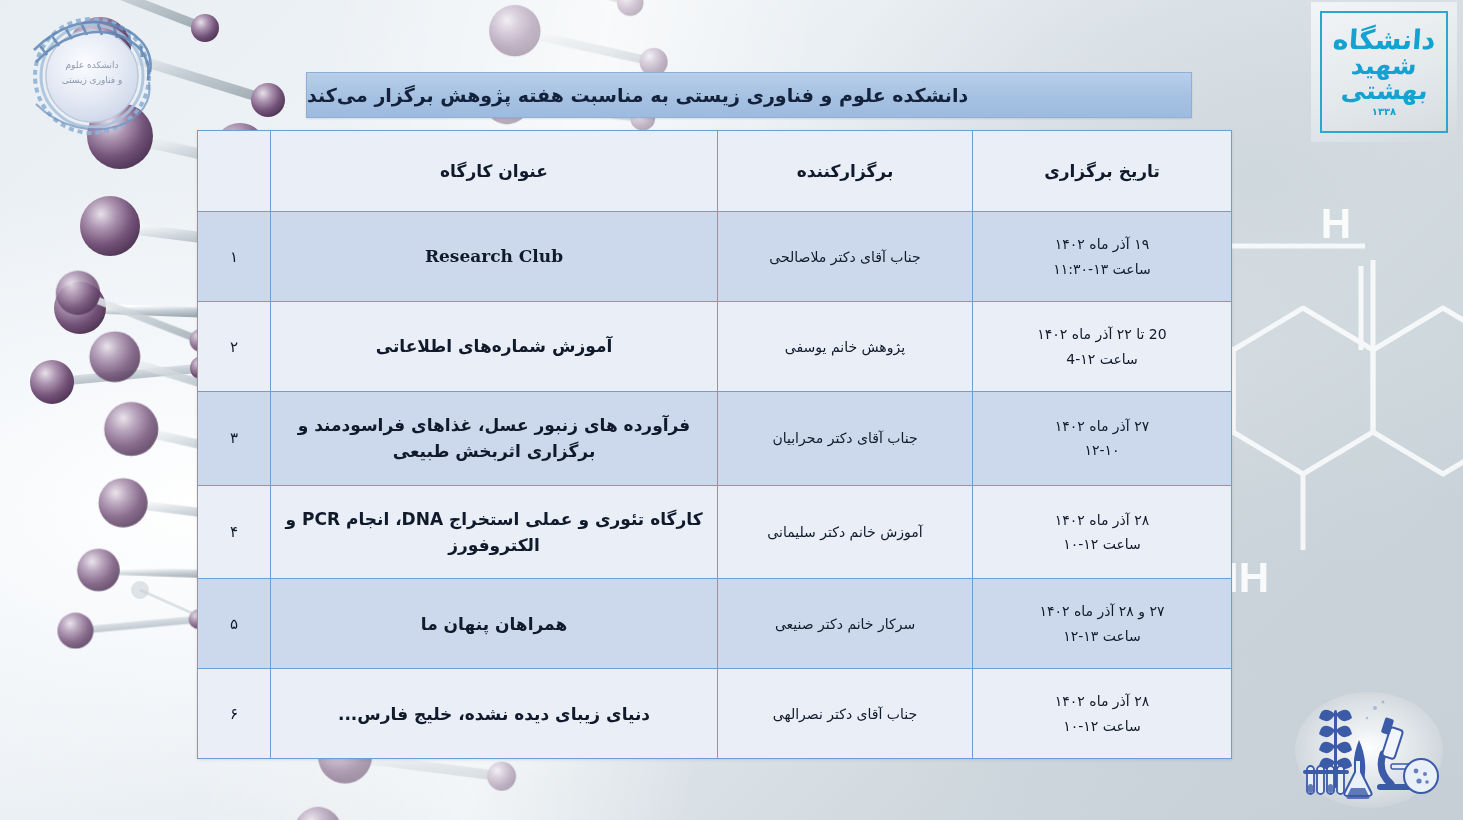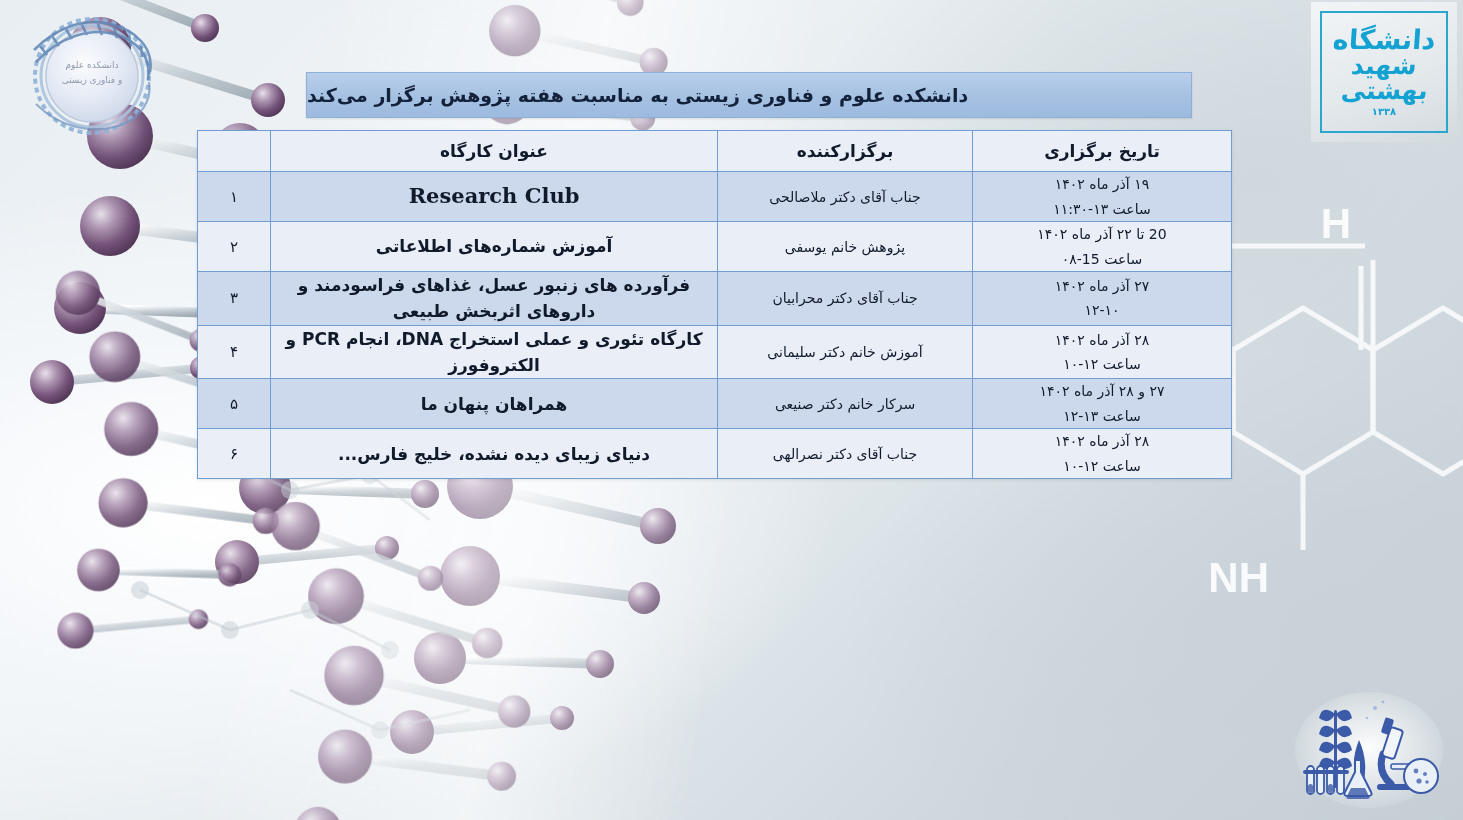--- a/index.html
+++ b/index.html
@@ -77,31 +77,31 @@
   table.sched{
     width:970px;border-collapse:collapse;
     table-layout:fixed;
     box-shadow:0 1px 3px rgba(0,0,0,.10);
   }
   table.sched th, table.sched td{
     border:1px solid #6f9fd0;
     text-align:center;vertical-align:middle;
     font-family:"DejaVu Sans",sans-serif;
     color:#101a2b;
-    padding:0 8px;
+    padding:20px 8px;
   }
   thead th{
     background:#e9eef7;
     font-size:17px;font-weight:bold;height:40px;
   }
   tbody tr.odd td{background:#ccd9ed;}
   tbody tr.even td{background:#e9eef7;}
   td.c-num{width:56px;font-size:15px;font-weight:normal;}
   td.c-title{width:430px;font-size:17px;font-weight:bold;line-height:1.55;}
-  td.c-title.latin{font-family:"DejaVu Serif","Liberation Serif",serif;font-size:21px;}
+  td.c-title.latin{font-family:"DejaVu Serif","Liberation Serif",serif;font-size:17px;}
   td.c-host{width:238px;font-size:14px;font-weight:normal;}
   td.c-date{width:242px;font-size:14px;line-height:1.75;}
   th.h-num{width:56px;}
   th.h-title{width:430px;}
   th.h-host{width:238px;}
   th.h-date{width:242px;}
   .dline{display:block;}
 
   
   .foot-banner{
@@ -348,33 +348,33 @@
               <span class="dline">۱۹ آذر ماه ۱۴۰۲</span>
               <span class="dline">ساعت ۱۳-۱۱:۳۰</span>
             </td>
             <td class="c-host">جناب آقای دکتر ملاصالحی</td>
             <td class="c-title latin">Research Club</td>
             <td class="c-num">۱</td>
           </tr>
           <tr class="even">
             <td class="c-date">
               <span class="dline">20 تا ۲۲ آذر ماه ۱۴۰۲</span>
-              <span class="dline">ساعت 15-۰۸</span>
+              <span class="dline">ساعت ۱۲-4</span>
             </td>
             <td class="c-host">پژوهش خانم یوسفی</td>
             <td class="c-title">آموزش شماره‌های اطلاعاتی</td>
             <td class="c-num">۲</td>
           </tr>
           <tr class="odd">
             <td class="c-date">
               <span class="dline">۲۷ آذر ماه ۱۴۰۲</span>
               <span class="dline">۱۲-۱۰</span>
             </td>
             <td class="c-host">جناب آقای دکتر محرابیان</td>
-            <td class="c-title">فرآورده های زنبور عسل، غذاهای فراسودمند و داروهای اثربخش طبیعی</td>
+            <td class="c-title">فرآورده های زنبور عسل، غذاهای فراسودمند و برگزاری اثربخش طبیعی</td>
             <td class="c-num">۳</td>
           </tr>
           <tr class="even">
             <td class="c-date">
               <span class="dline">۲۸ آذر ماه ۱۴۰۲</span>
               <span class="dline">ساعت ۱۲-۱۰</span>
             </td>
             <td class="c-host">آموزش خانم دکتر سلیمانی</td>
             <td class="c-title">کارگاه تئوری و عملی استخراج DNA، انجام PCR و الکتروفورز</td>
             <td class="c-num">۴</td>

